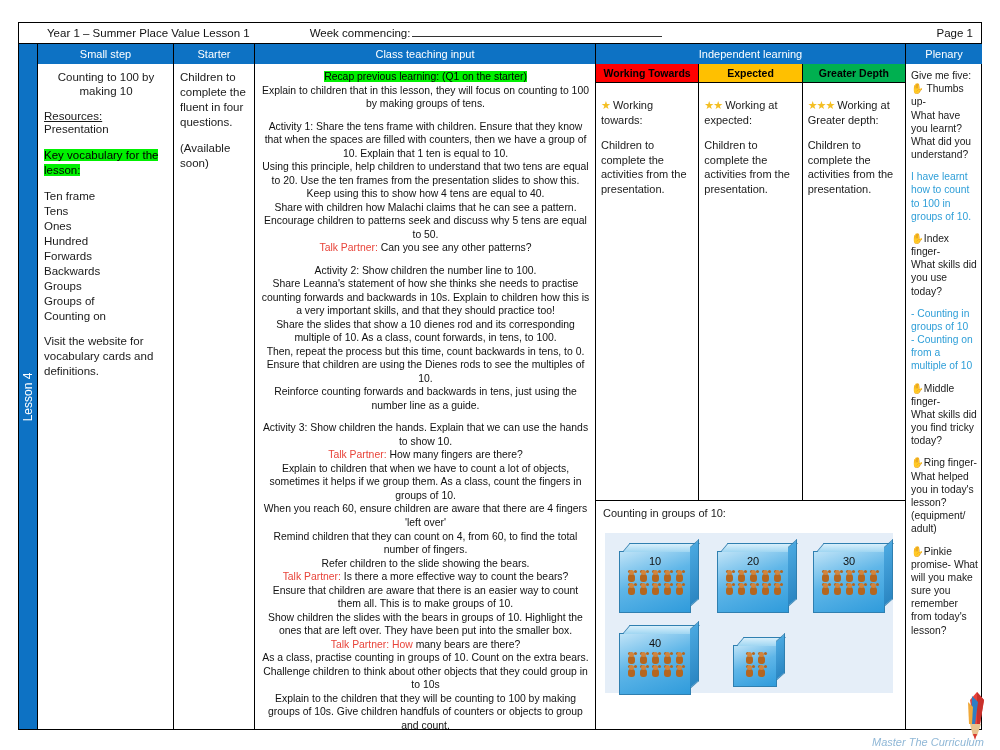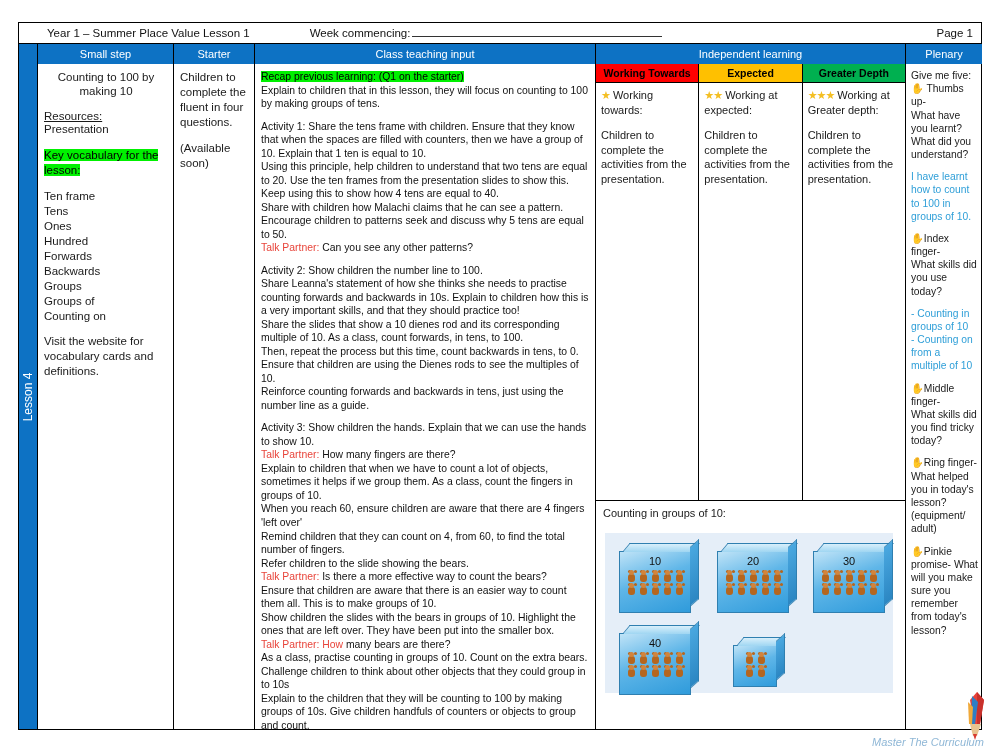--- a/index.html
+++ b/index.html
@@ -77,21 +77,21 @@
   .bodyrow {
     display: flex;
     flex: 1 1 auto;
     min-height: 0;
   }
 
   
   .c-spine  { flex: 0 0 19px;  }
   .c-small  { flex: 0 0 136px; }
   .c-start  { flex: 0 0 81px;  }
-  .c-teach  { flex: 0 0 341px; }
+  .c-teach  { flex: 0 0 341px; text-align: center; }
   .c-indep  { flex: 0 0 310px; }
   .c-plen   { flex: 0 0 76px;  }
 
   .cell {
     border-right: 1px solid #000000;
     overflow: hidden;
     position: relative;
   }
   .cell:last-child { border-right: none; }
 
@@ -149,20 +149,21 @@
 
   
   .indep-wrap { display: flex; flex-direction: column; height: 100%; }
   .indep-top { display: flex; flex: 0 0 436px; }
   .indep-col {
     flex: 1 1 0;
     border-right: 1px solid #000000;
     display: flex;
     flex-direction: column;
     min-width: 0;
+    gap: 10px;
   }
   .indep-col:last-child { border-right: none; }
   .indep-band {
     height: 19px;
     display: flex; align-items: center; justify-content: center;
     font-size: 10.5px;
     font-weight: bold;
     color: #000000;
     border-bottom: 1px solid #000000;
     white-space: nowrap;

